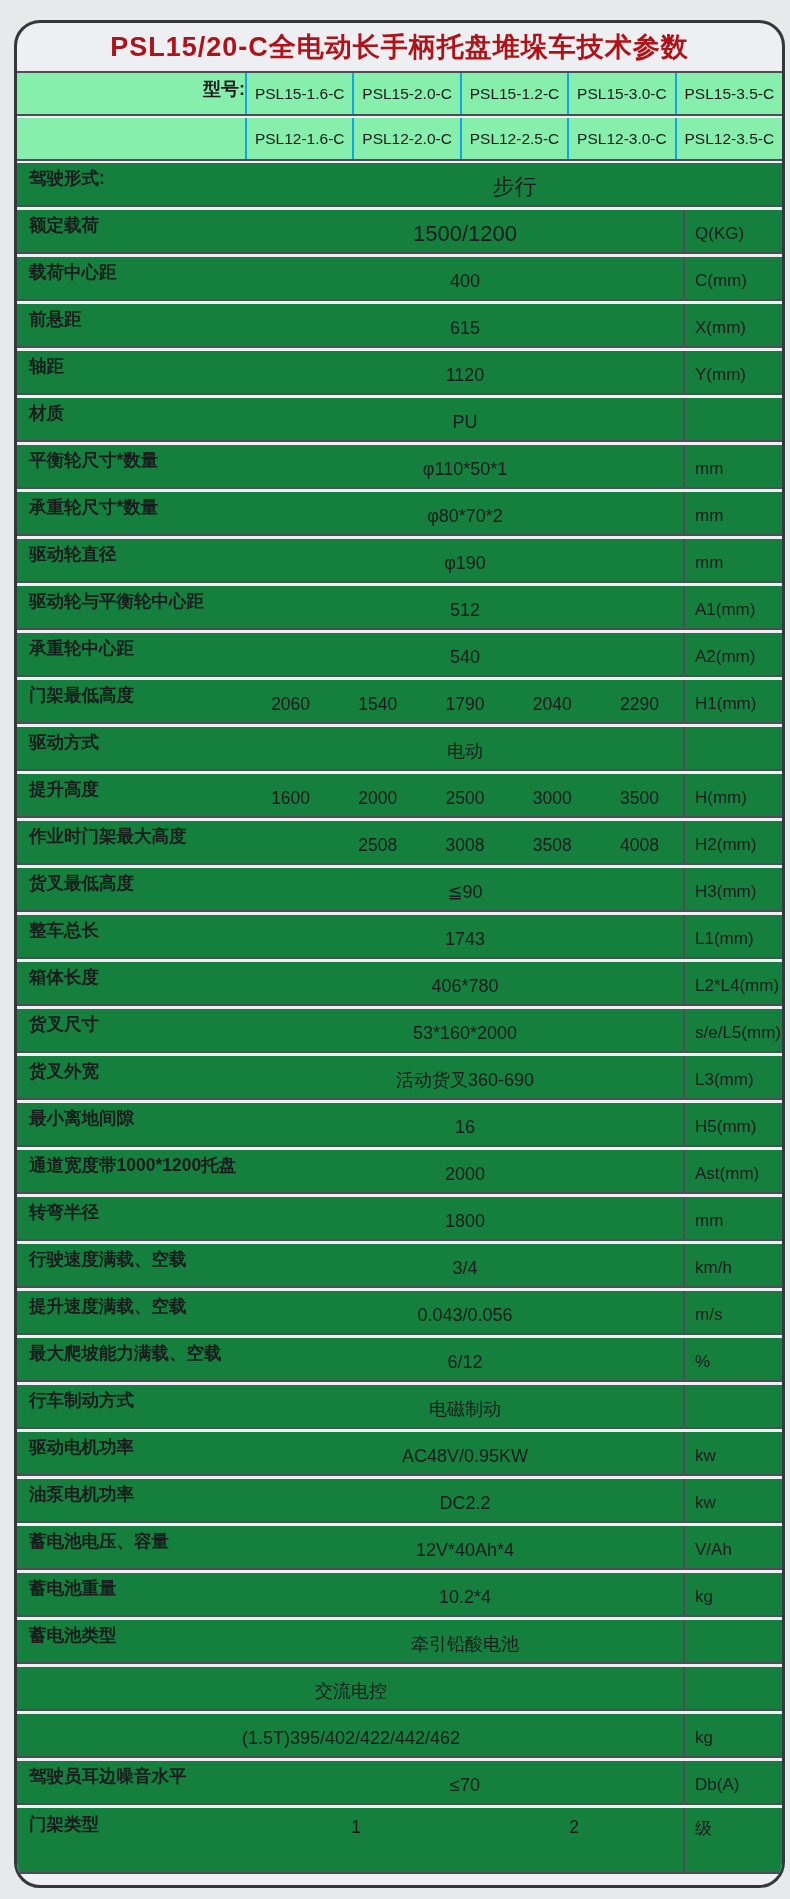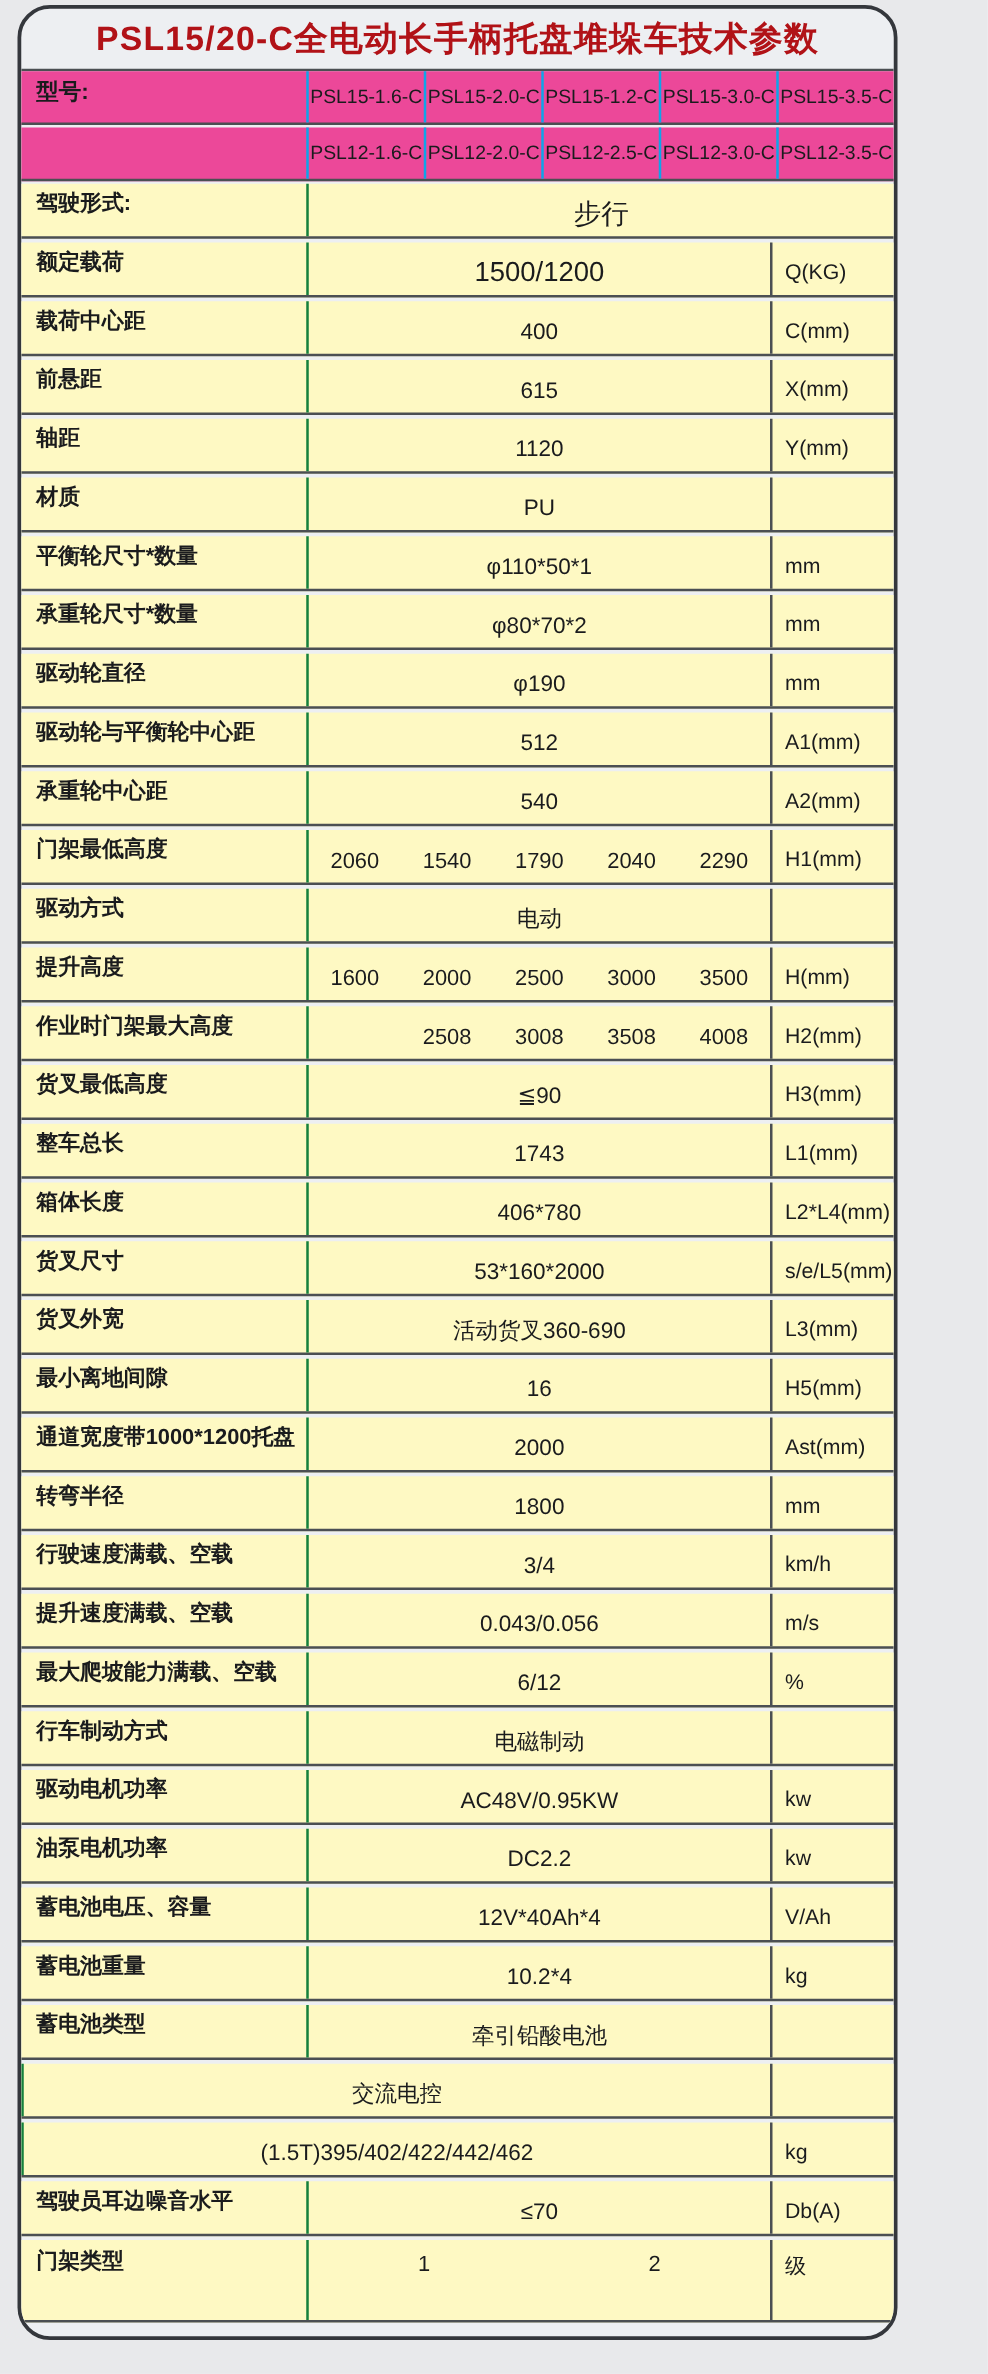--- a/index.html
+++ b/index.html
@@ -4,44 +4,44 @@
 <style>
   html,body{margin:0;padding:0;}
   body{
     width:790px;height:1899px;position:relative;
     background:#e8e9eb;
     font-family:"Liberation Sans", sans-serif;
     color:#1a1b1d;
     overflow:hidden;
   }
   .card{
-    position:absolute;left:14px;top:4px;width:704px;box-sizing:border-box;
+    position:absolute;left:14px;top:20px;width:771px;box-sizing:border-box;
     border:3px solid #34373c;border-radius:26px;
     background:#edeff2;
     padding-bottom:8px;
     overflow:hidden;
   }
   .title{
     height:48px;display:flex;align-items:center;justify-content:center;
     font-weight:bold;font-size:27px;letter-spacing:1px;
     border-bottom:2px solid #4b4f53;
   }
   
-  .hrow{display:flex;height:41px;background:#ec4899;border-bottom:2px solid #4b4f53;margin-bottom:2px;}
+  .hrow{display:flex;height:41px;background:#86efac;border-bottom:2px solid #4b4f53;margin-bottom:2px;text-align:right;}
   .hrow .hlabel{
     width:228px;box-sizing:border-box;flex:0 0 228px;
     padding:4px 0 0 12px;font-weight:bold;font-size:18px;
   }
   .hrow .hcell{
     flex:1;border-left:2px solid #0ea5e9;
     display:flex;align-items:center;justify-content:center;
     font-size:15.5px;white-space:nowrap;
   }
   
-  .row{display:flex;min-height:42px;background:#fef9c3;border-bottom:2px solid #4b4f53;margin-bottom:3px;}
+  .row{display:flex;min-height:42px;background:#15803d;border-bottom:2px solid #4b4f53;margin-bottom:3px;}
   .row .label{
     width:228px;flex:0 0 228px;box-sizing:border-box;
     padding:5px 8px 0 12px;font-weight:bold;font-size:17.5px;line-height:1.25;
   }
   .row .value{
     flex:1;border-left:2px solid #15803d;box-sizing:border-box;
     display:flex;align-items:center;justify-content:center;
     font-size:18px;padding-top:6px;white-space:nowrap;
   }
   .row .unit{

